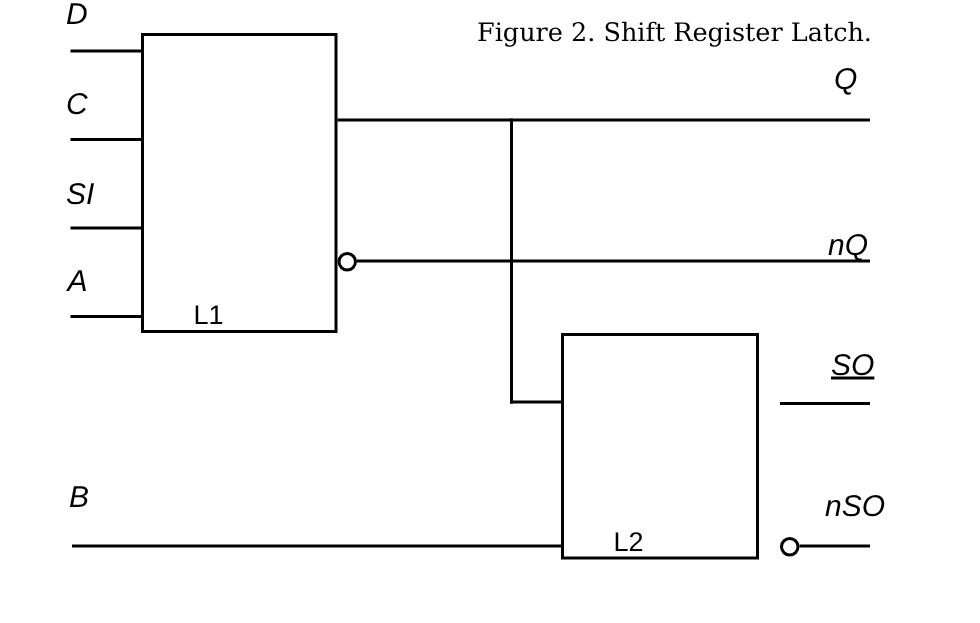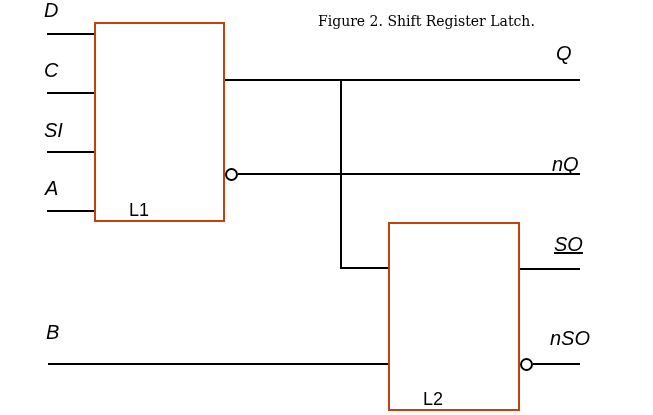--- a/index.html
+++ b/index.html
@@ -13,38 +13,38 @@
     height: 415px;
     background: #ffffff;
     overflow: hidden;
     font-family: "Liberation Sans", sans-serif;
   }
   .caption {
     position: absolute;
     left: 318px;
     top: 14px;
     font-family: "DejaVu Serif", "Liberation Serif", serif;
-    font-size: 14px;
+    font-size: 17px;
     line-height: 1;
     color: #000000;
     white-space: nowrap;
   }
   .hline {
     position: absolute;
     height: 2px;
     background: #000000;
   }
   .vline {
     position: absolute;
     width: 2px;
     background: #000000;
   }
   .box {
     position: absolute;
-    border: 2px solid #c2410c;
+    border: 2px solid #000000;
     background: #ffffff;
     box-sizing: border-box;
   }
   .blk-lbl {
     position: absolute;
     left: 33px;
     bottom: 1px;
     font-size: 18px;
     line-height: 1;
     color: #000000;
@@ -95,21 +95,21 @@
 
   <div class="bubble" style="left:225px; top:168px;"></div>
   <div class="hline" style="left:238px; top:173px; width:342px;"></div>
   <div class="sig" style="left:552px; top:154px;">nQ</div>
 
   <div class="vline" style="left:340px; top:79px; height:190px;"></div>
   <div class="hline" style="left:340px; top:267px; width:48px;"></div>
 
   <div class="hline" style="left:48px; top:363px; width:340px;"></div>
 
-  <div class="box" style="left:388px; top:222px; width:132px; height:189px;padding-left:22px;">
+  <div class="box" style="left:374px; top:222px; width:132px; height:151px;padding-left:22px;">
     <span class="blk-lbl">L2</span>
   </div>
 
   <div class="hline" style="left:520px; top:268px; width:60px;"></div>
   <div class="sig" style="left:554px; top:234px;text-decoration:underline;">SO</div>
 
   <div class="bubble" style="left:520px; top:358px;"></div>
   <div class="hline" style="left:533px; top:363px; width:47px;"></div>
   <div class="sig" style="left:550px; top:328px;">nSO</div>
 

